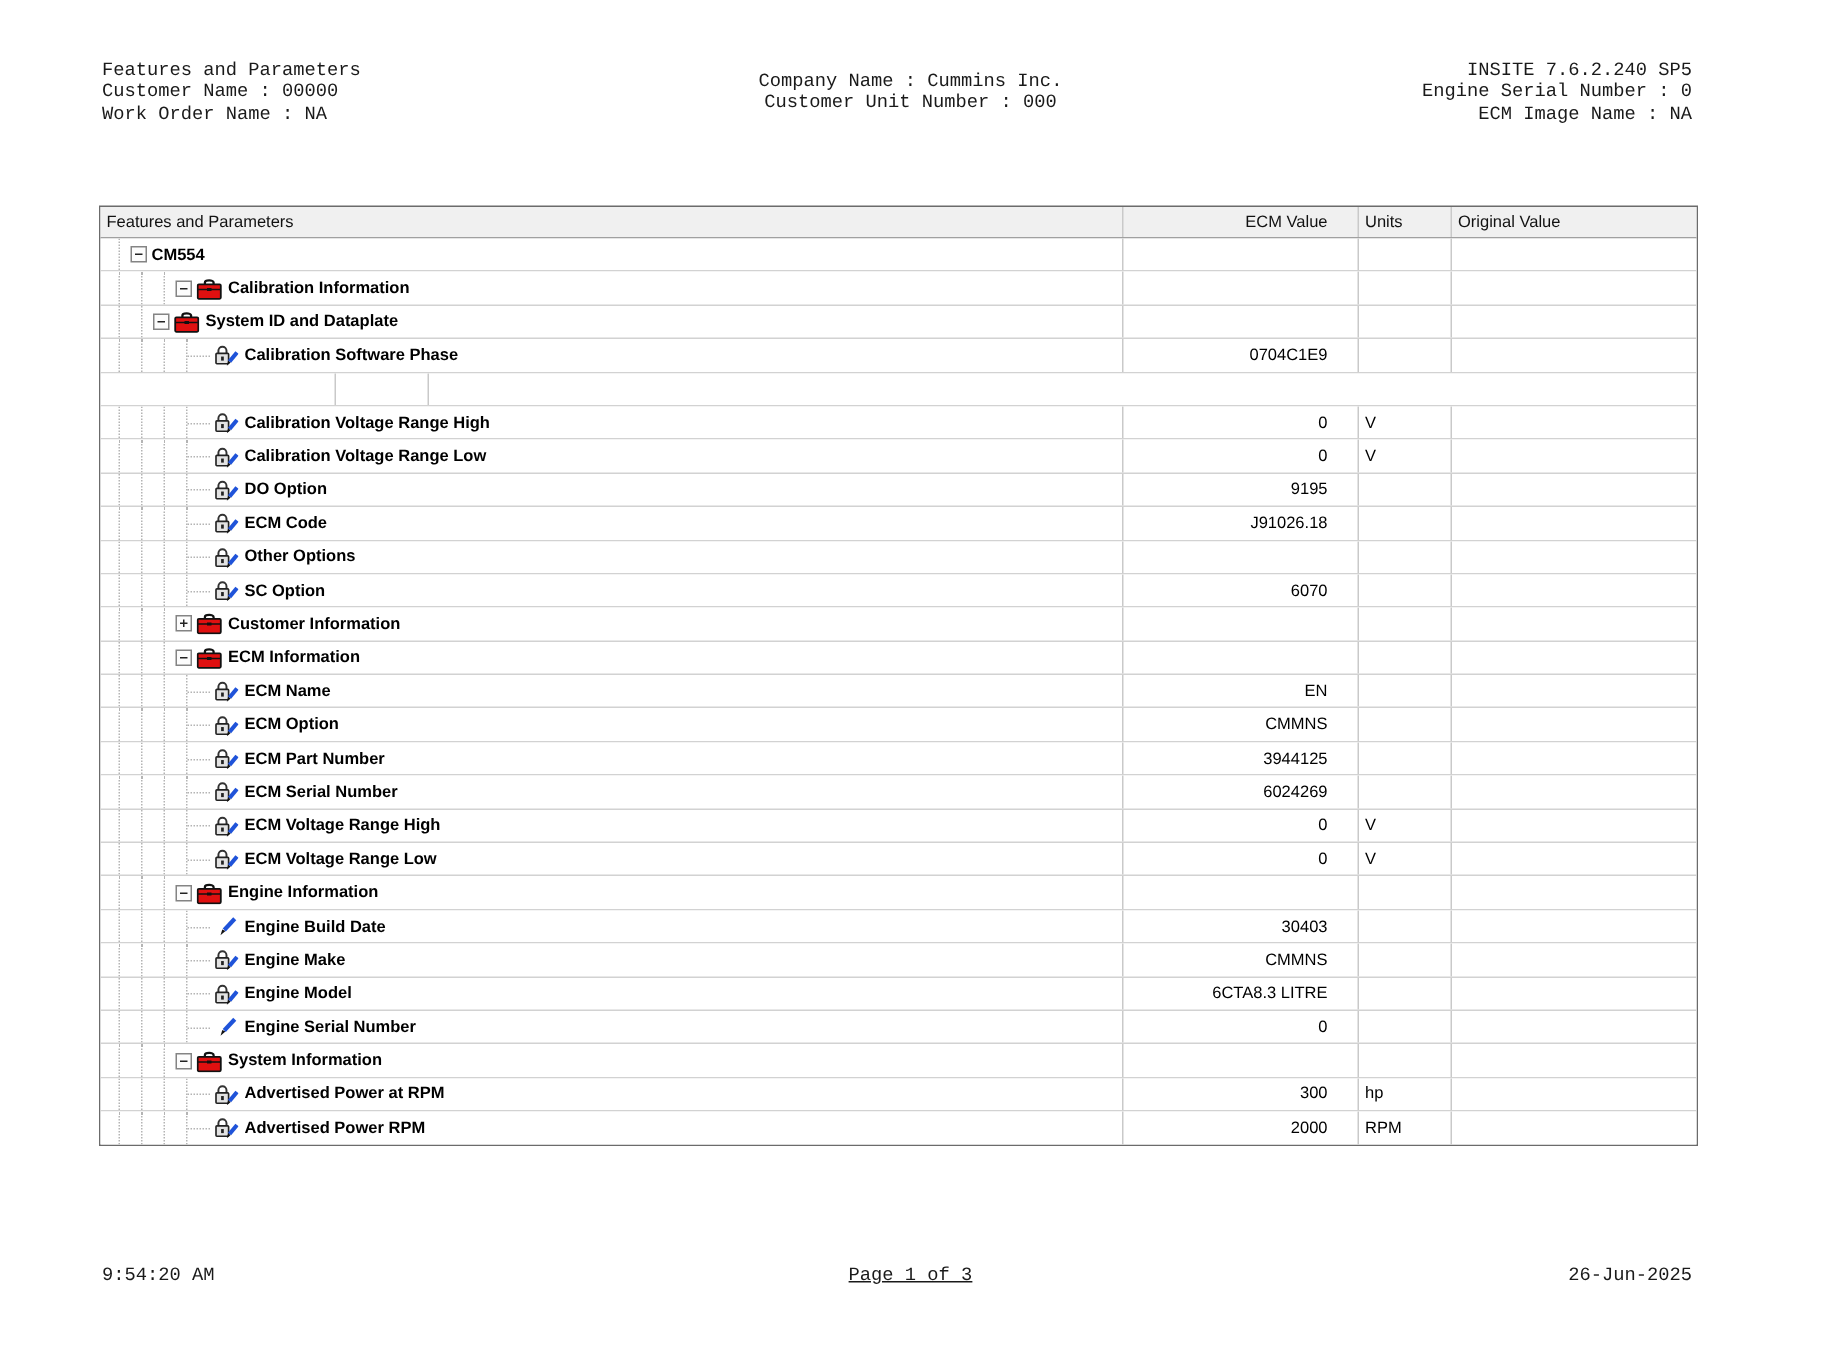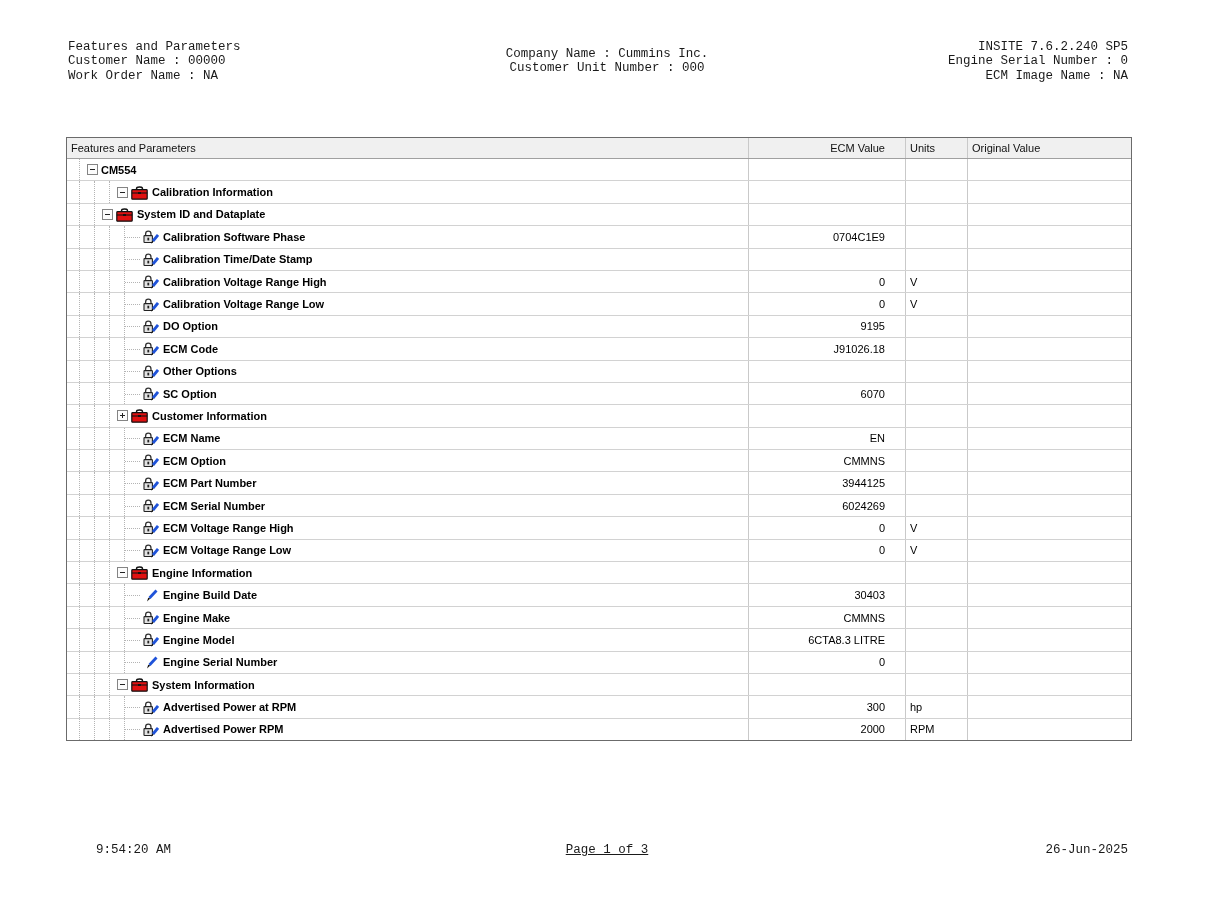--- a/index.html
+++ b/index.html
@@ -3,21 +3,21 @@
 <meta charset="utf-8">
 <style>
   html,body{margin:0;padding:0;background:#ffffff;}
   .page{position:relative;width:1214px;height:912px;background:#ffffff;overflow:hidden;
         font-family:"Liberation Sans",sans-serif;color:#000;}
   
   .mono{font-family:"Liberation Mono","DejaVu Sans Mono",monospace;font-size:12.5px;line-height:14.3px;color:#1a1a1a;}
   .hdr-left{position:absolute;left:68px;top:40px;text-align:left;}
   .hdr-center{position:absolute;left:0;right:0;top:47px;text-align:center;}
   .hdr-right{position:absolute;right:86px;top:40px;text-align:right;margin-left:40px;}
-  .ftr-left{position:absolute;left:68px;top:843px;margin-left:28px;}
+  .ftr-left{position:absolute;left:68px;top:843px;}
   .ftr-center{position:absolute;left:0;right:0;top:843px;text-align:center;text-decoration:underline;}
   .ftr-right{position:absolute;right:86px;top:843px;text-align:right;}
   
   .report-table{position:absolute;left:66px;top:137px;width:1064px;border:1px solid #6b6b6b;background:#fff;font-size:11px;}
   .thead{display:flex;height:20px;background:#f0f0f0;border-bottom:1px solid #a0a0a0;align-items:center;}
   .row{display:flex;height:21.4px;border-bottom:1px solid #d2d2d2;background:#fff;align-items:stretch;}
   .row:last-child{border-bottom:none;}
   .cell{box-sizing:border-box;border-right:1px solid #c9c9c9;display:flex;align-items:center;overflow:hidden;}
   .c1{width:682px;}
   .c2{width:157px;justify-content:flex-end;padding-right:20px;position:relative;}
@@ -136,37 +136,20 @@
                 <path d="M11.8 12.6 L9.2 14.8 L10 11.9 Z" fill="#111"></path>
               </svg>
             </div>
             <div class="lab">Calibration Software Phase</div>
           </div>
           <div class="cell c2 val">0704C1E9</div>
           <div class="cell c3 val"></div>
           <div class="cell c4 val"></div>
         </div>
         <div class="row">
-          <div class="cell c1 c-tree">
-            <div class="guide"></div>
-            <div class="guide"></div>
-            <div class="guide"></div>
-            <div class="guide"></div>
-            <div class="conn"></div>
-            <div class="treeicon">
-              <svg width="17" height="15" viewBox="0 0 17 15">
-                <path d="M3.6 7 V4.9 a2.7 2.7 0 0 1 5.4 0 V7" fill="none" stroke="#333" stroke-width="1.3"></path>
-                <rect x="2" y="6.6" width="8.4" height="6.9" rx="0.6" fill="#e3e3e3" stroke="#222" stroke-width="1.1"></rect>
-                <rect x="5.4" y="8.7" width="1.8" height="2.7" fill="#222"></rect>
-                <path d="M16 6 L11 12" stroke="#1f53d9" stroke-width="2.8"></path>
-                <path d="M11.8 12.6 L9.2 14.8 L10 11.9 Z" fill="#111"></path>
-              </svg>
-            </div>
-            <div class="lab">Calibration Time/Date Stamp</div>
-          </div>
           <div class="cell c2 val"></div>
           <div class="cell c3 val"></div>
           <div class="cell c4 val"></div>
         </div>
         <div class="row">
           <div class="cell c1 c-tree">
             <div class="guide"></div>
             <div class="guide"></div>
             <div class="guide"></div>
             <div class="guide"></div>
@@ -307,20 +290,42 @@
             </div>
             <div class="treeicon">
               <svg width="17" height="15" viewBox="0 0 17 15">
                 <path d="M5.6 5 V3.3 C5.6 1.5 11.4 1.5 11.4 3.3 V5" fill="none" stroke="#111" stroke-width="1.5"></path>
                 <rect x="0.8" y="4.6" width="15.4" height="9.6" rx="0.8" fill="#e01010" stroke="#111" stroke-width="1.2"></rect>
                 <path d="M0.8 8 H16.2" stroke="#111" stroke-width="1.1"></path>
                 <rect x="7" y="7" width="3" height="2" fill="#111"></rect>
               </svg>
             </div>
             <div class="lab">Customer Information</div>
+          </div>
+          <div class="cell c2 val"></div>
+          <div class="cell c3 val"></div>
+          <div class="cell c4 val"></div>
+        </div>
+        <div class="row">
+          <div class="cell c1 c-tree">
+            <div class="guide"></div>
+            <div class="guide"></div>
+            <div class="guide"></div>
+            <div class="expbox">
+              <div class="h"></div>
+            </div>
+            <div class="treeicon">
+              <svg width="17" height="15" viewBox="0 0 17 15">
+                <path d="M5.6 5 V3.3 C5.6 1.5 11.4 1.5 11.4 3.3 V5" fill="none" stroke="#111" stroke-width="1.5"></path>
+                <rect x="0.8" y="4.6" width="15.4" height="9.6" rx="0.8" fill="#e01010" stroke="#111" stroke-width="1.2"></rect>
+                <path d="M0.8 8 H16.2" stroke="#111" stroke-width="1.1"></path>
+                <rect x="7" y="7" width="3" height="2" fill="#111"></rect>
+              </svg>
+            </div>
+            <div class="lab">ECM Information</div>
           </div>
           <div class="cell c2 val"></div>
           <div class="cell c3 val"></div>
           <div class="cell c4 val"></div>
         </div>
         <div class="row">
           <div class="cell c1 c-tree">
             <div class="guide"></div>
             <div class="guide"></div>
             <div class="guide"></div>

